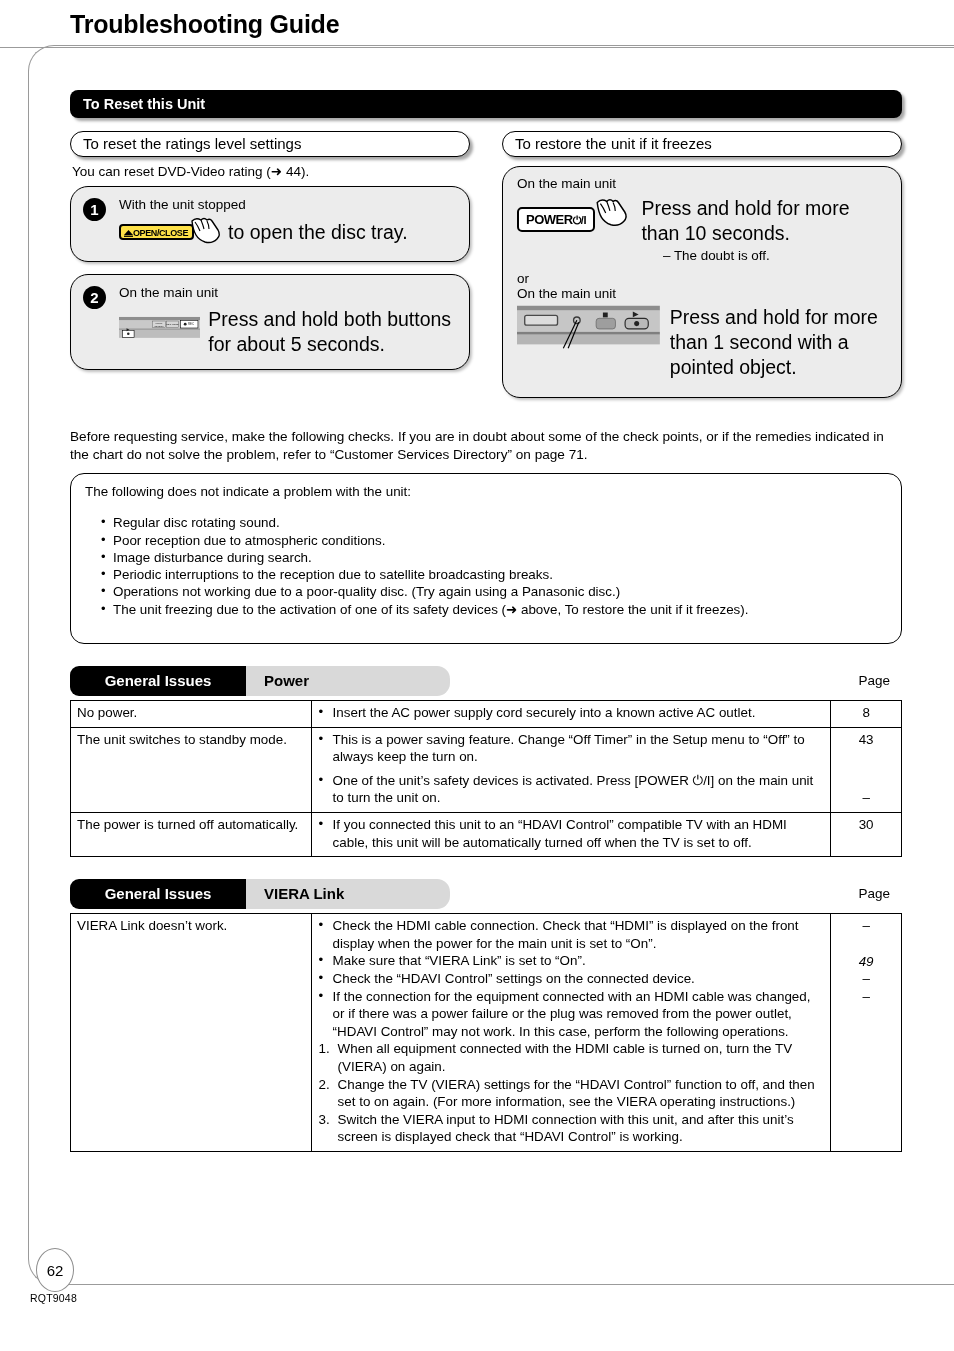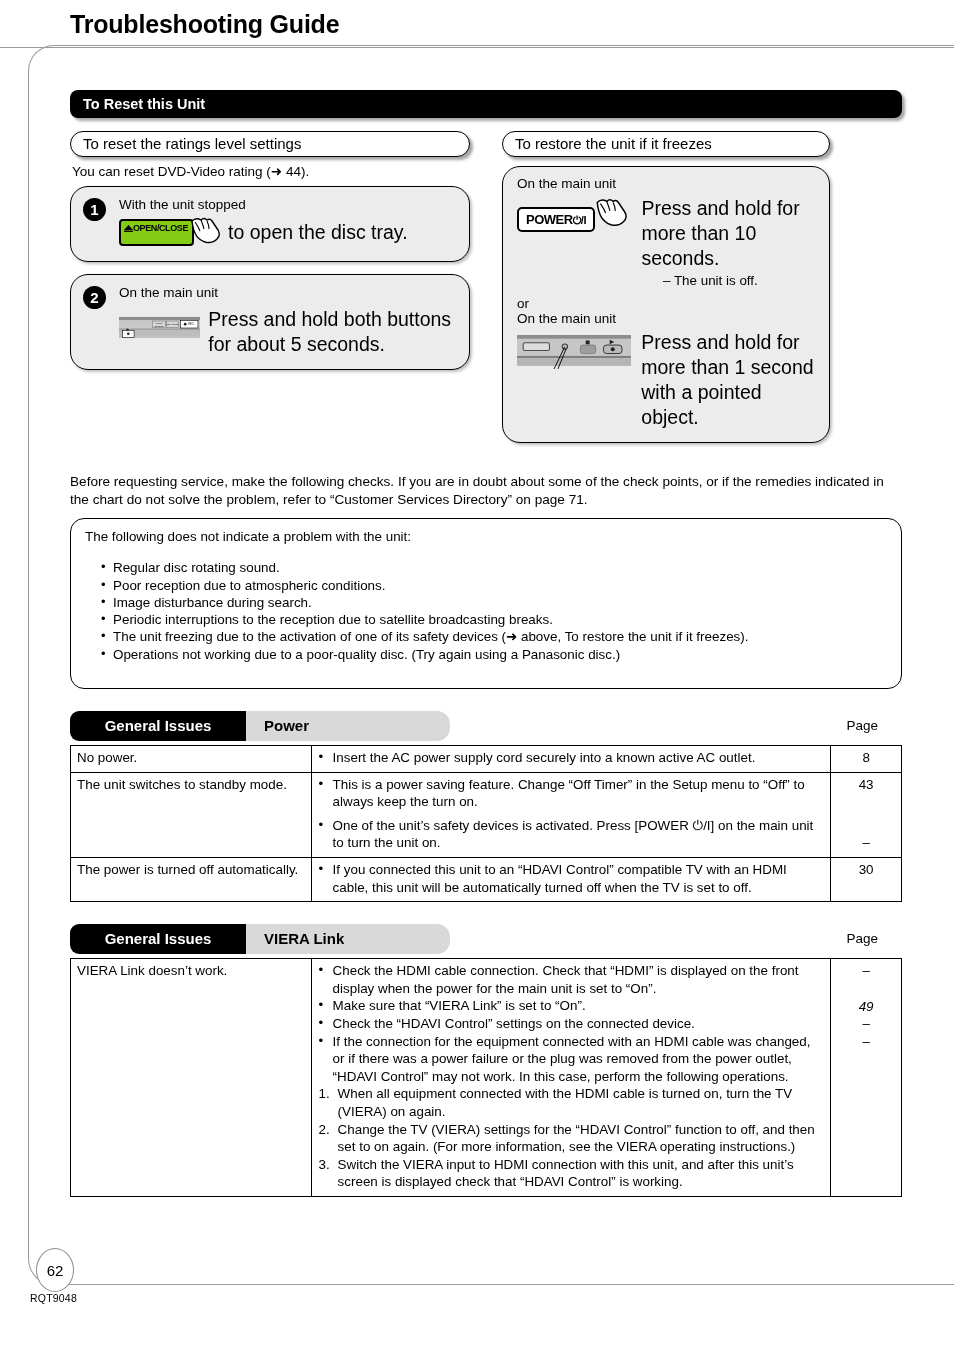--- a/index.html
+++ b/index.html
@@ -50,21 +50,21 @@
     height:28px; line-height:28px;
     padding-left:13px;
     font-size:14.5px; font-weight:bold;
     box-shadow:3px 3px 3px rgba(0,0,0,.35);
     width:832px;
   }
 
   
   .cols{ display:flex; gap:32px; margin-top:13px; }
   .col-l{ width:400px; }
-  .col-r{ width:328px; }
+  .col-r{ width:400px; }
 
   .pill{
     border:1.6px solid #000;
     border-radius:13px;
     height:26px; line-height:24px;
     padding-left:12px;
     font-size:15px;
     background:#fff;
     box-shadow:3px 3px 3px rgba(0,0,0,.35);
   }
@@ -89,22 +89,22 @@
   .step-cap{
     font-size:13.5px; margin-left:34px;
   }
   .step-row{ display:flex; align-items:flex-start; margin-top:3px; }
   .big-txt{ font-size:19.5px; line-height:25px; }
 
   
   .btn-openclose{
     display:inline-block;
     border:2px solid #000; border-radius:4px;
-    background:#84cc16;
-    padding:2px 4px 11px 3px;
+    background:#fde047;
+    padding:2px 4px 0 3px;
     font-size:9px; font-weight:bold; letter-spacing:-.4px;
     white-space:nowrap;
     margin-left:34px;
   }
   .btn-power{
     display:inline-block;
     border:2px solid #000; border-radius:5px;
     background:#fff;
     padding:3px 7px;
     font-size:13px; font-weight:bold; letter-spacing:-.5px;
@@ -149,21 +149,21 @@
   }
   .sec-head .topic{
     position:absolute; left:176px; top:0;
     background:#d9d9d9; color:#000;
     border-radius:0 13px 13px 0;
     width:204px; height:30px; line-height:30px;
     padding-left:18px;
     font-size:15px; font-weight:bold;
   }
   .sec-head .pagelbl{
-    position:absolute; right:24px; top:7px;
+    position:absolute; right:12px; top:7px;
     font-size:13.5px; font-weight:normal;
   }
 
   table.tg{
     border-collapse:collapse; width:832px;
     margin-top:4px;
     table-layout:fixed;
   }
   table.tg td{
     border:1.2px solid #000;
@@ -274,21 +274,21 @@
             <span class="hand">
               <svg width="36" height="32" viewBox="0 0 34 30">
                 <path d="M4 6 q4 -4 9 -1 q3 -3 6 0 q3 -2 5 1 l6 9 q3 5 -1 9 q-5 5 -12 3 q-6 -2 -9 -7 q-3 -5 -4 -14 z" fill="#fff" stroke="#000" stroke-width="1.4" stroke-linejoin="round"></path>
                 <path d="M7 7 q3 4 5 9 M13 5 q2 5 3 9 M19 6 q2 4 2 8" stroke="#000" stroke-width="1.1" fill="none"></path>
               </svg>
             </span>
           </span>
           <span class="big-txt" style="margin-left:12px; width:225px;">Press and hold for more than 10 seconds.</span>
         </div>
 
-        <div style="font-size:13.4px; margin-left:146px; margin-top:2px;">– The unit is off.</div>
+        <div style="font-size:13.4px; margin-left:146px; margin-top:2px;">– The doubt is off.</div>
 
         <div style="font-size:13.5px; margin-top:8px;">or</div>
         <div style="font-size:13.5px;">On the main unit</div>
 
         <div class="step-row" style="margin-top:4px;">
           <svg class="panel-b" viewBox="0 0 148 44">
             <rect x="0" y="0" width="148" height="5" fill="#8d8d8d"></rect>
             <rect x="0" y="5" width="148" height="22" fill="#c6c6c6"></rect>
             <rect x="0" y="27" width="148" height="3" fill="#7f7f7f"></rect>
             <rect x="0" y="30" width="148" height="10" fill="#b5b5b5"></rect>
@@ -310,22 +310,22 @@
 
   <div class="intro">Before requesting service, make the following checks. If you are in doubt about some of the check points, or if the remedies indicated in the chart do not solve the problem, refer to “Customer Services Directory” on page 71.</div>
 
   <div class="note-box">
     <div class="note-title">The following does not indicate a problem with the unit:</div>
     <ul>
       <li>Regular disc rotating sound.</li>
       <li>Poor reception due to atmospheric conditions.</li>
       <li>Image disturbance during search.</li>
       <li>Periodic interruptions to the reception due to satellite broadcasting breaks.</li>
+      <li>Operations not working due to a poor-quality disc. (Try again using a Panasonic disc.)</li>
       <li>The unit freezing due to the activation of one of its safety devices (➜ above, To restore the unit if it freezes).</li>
-      <li>Operations not working due to a poor-quality disc. (Try again using a Panasonic disc.)</li>
     </ul>
   </div>
 
   <div class="sec-head">
     <div class="gen">General Issues</div>
     <div class="topic">Power</div>
     <div class="pagelbl">Page</div>
   </div>
 
   <table class="tg">

